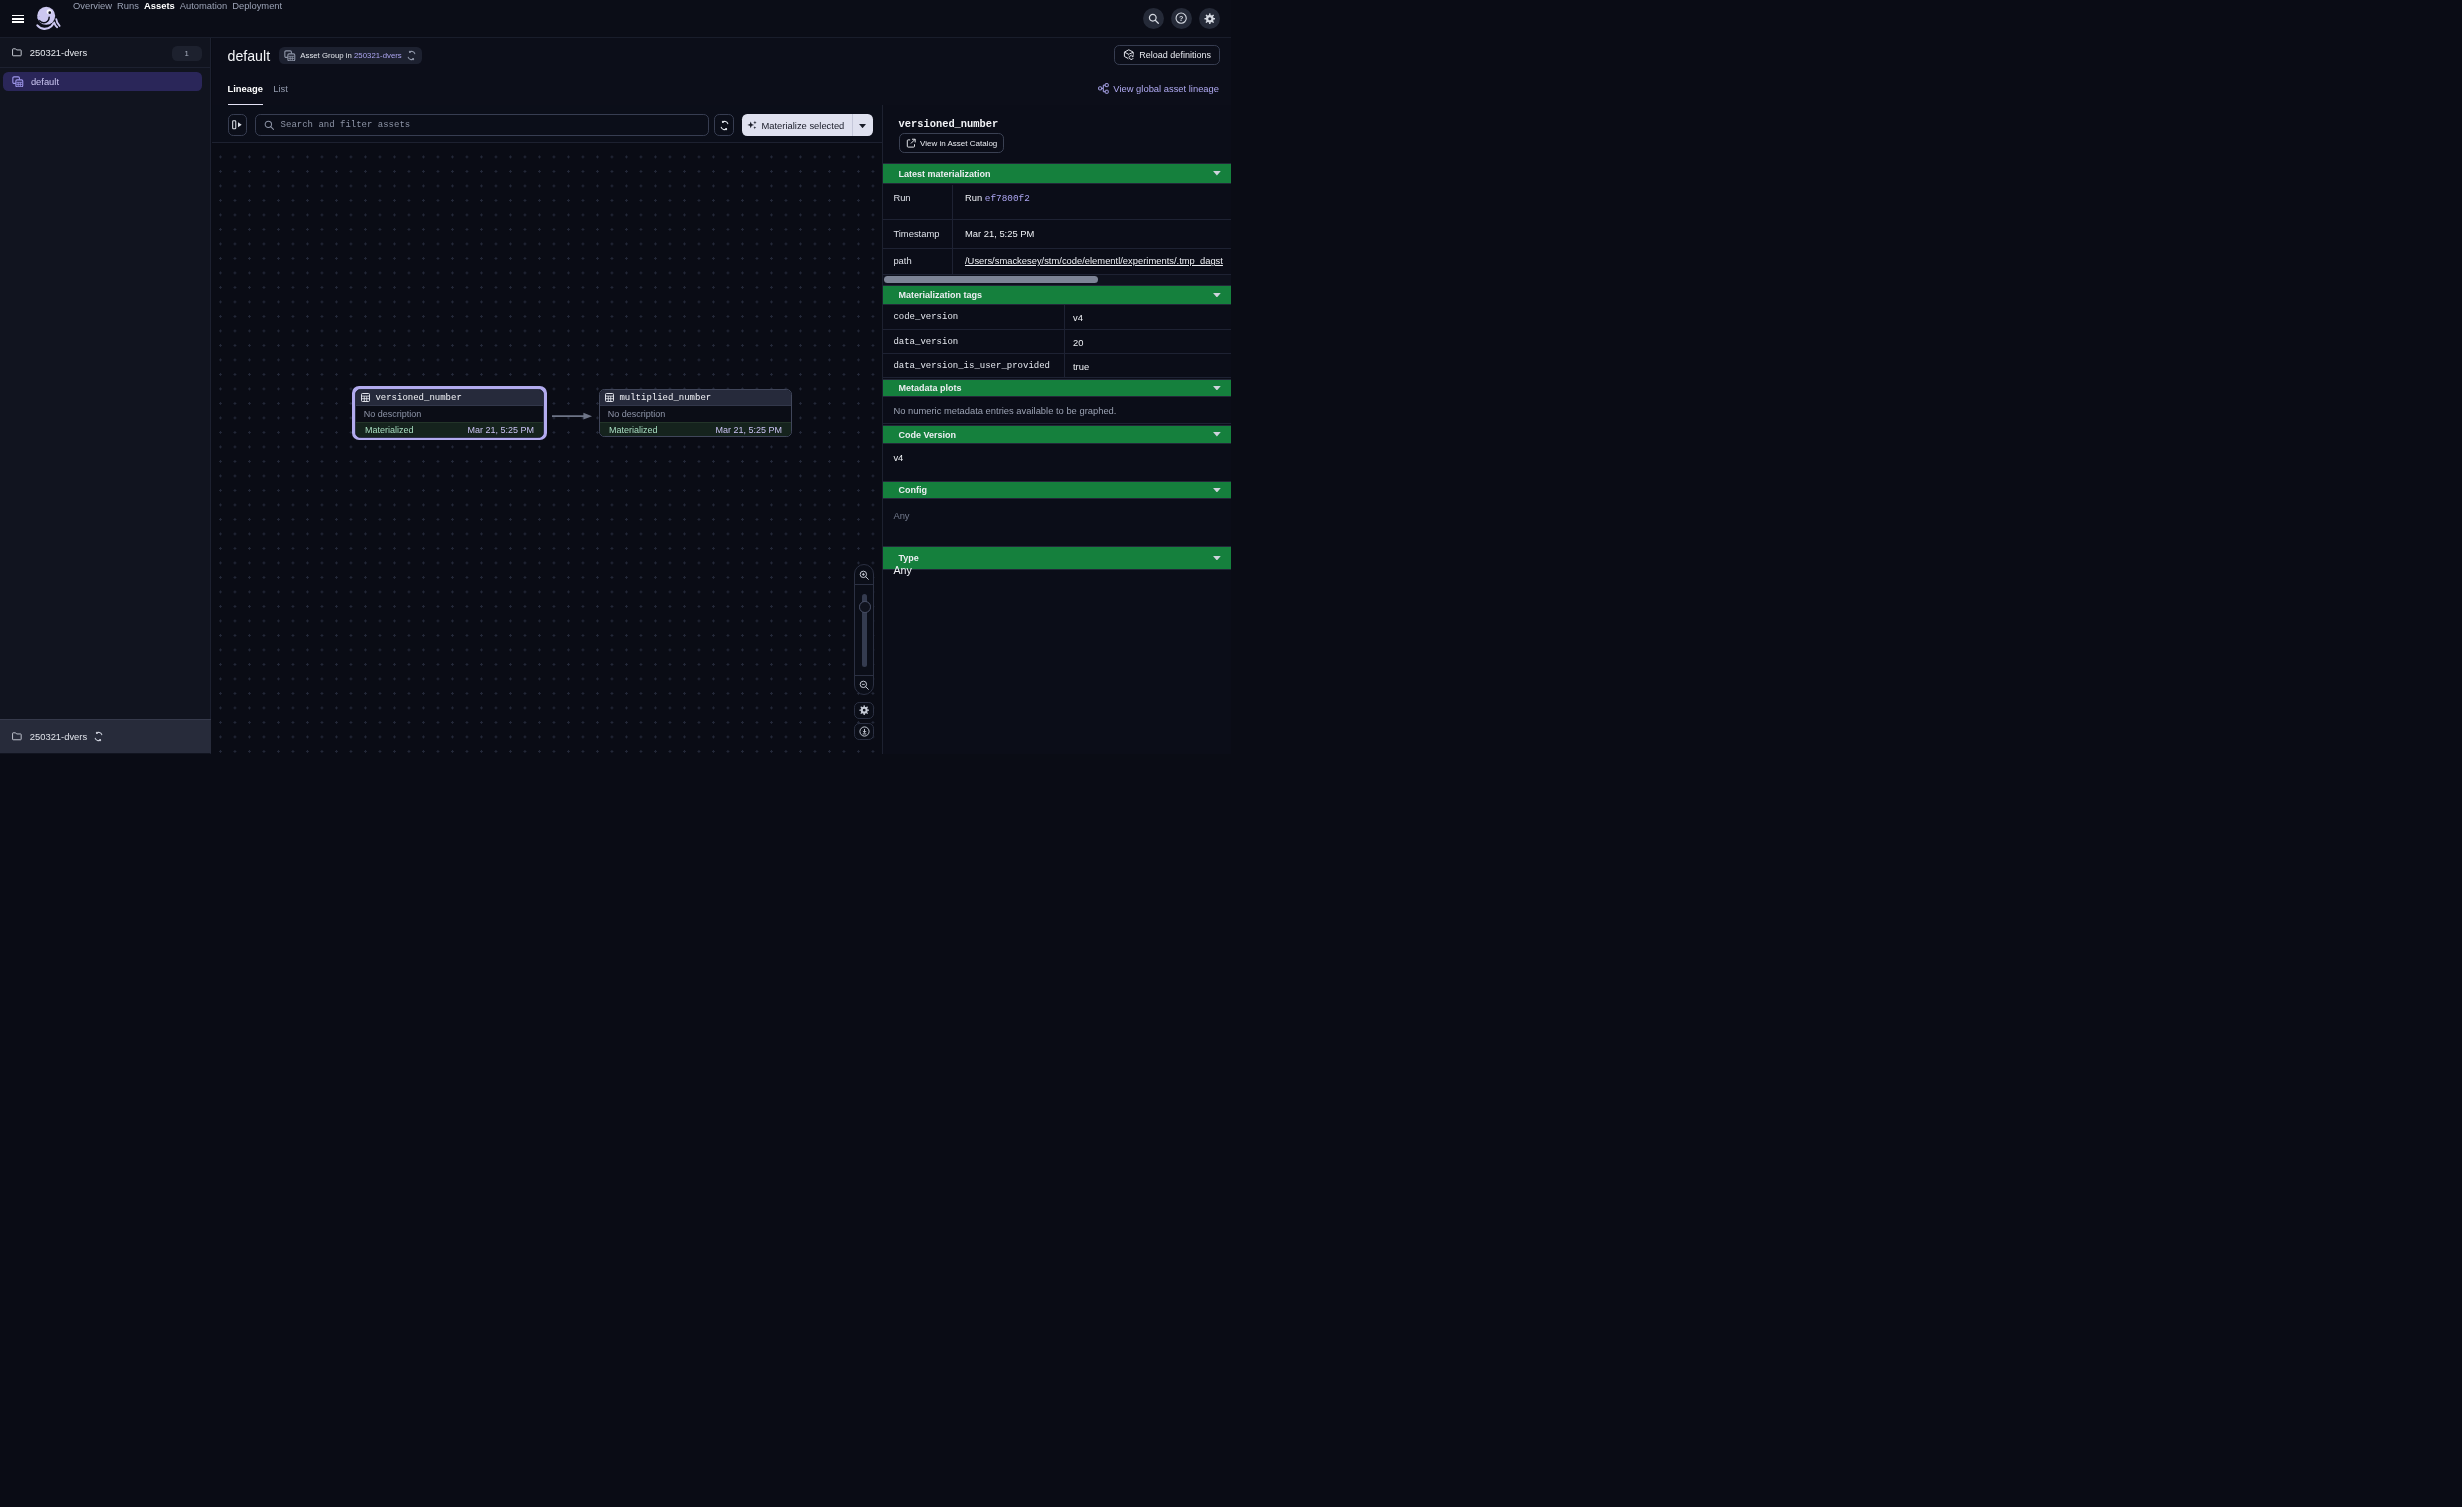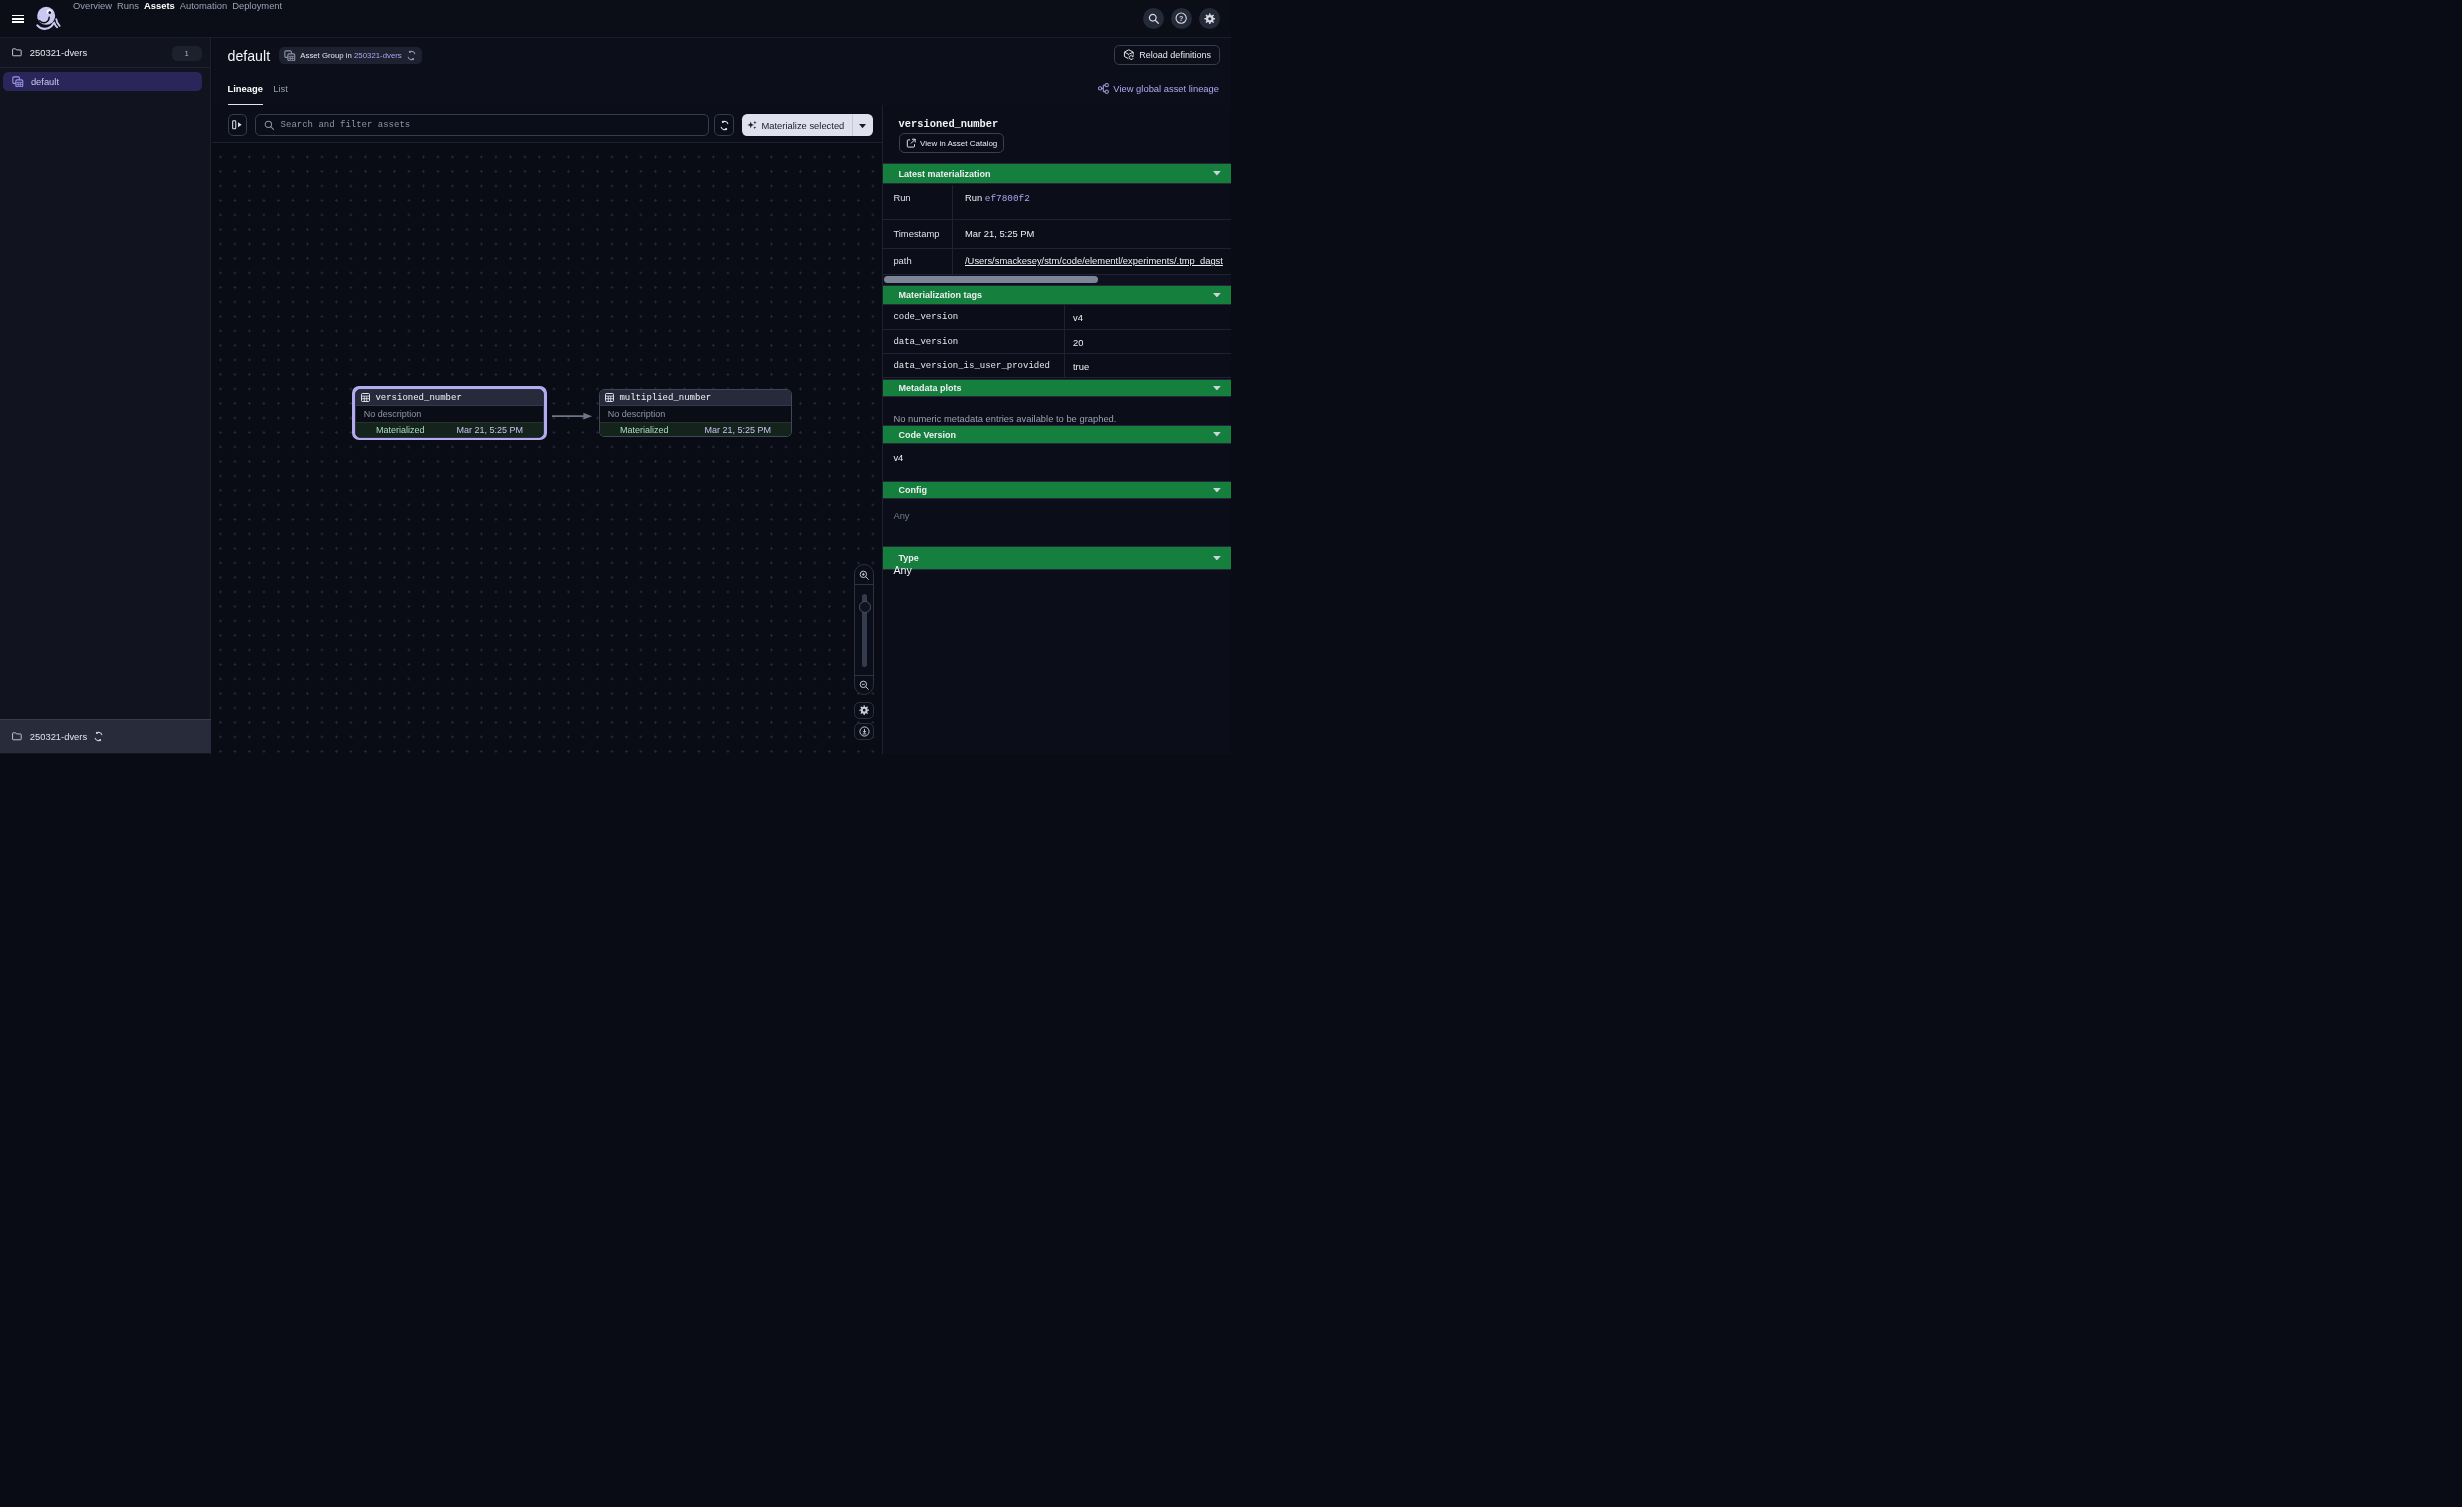--- a/index.html
+++ b/index.html
@@ -62,21 +62,21 @@
 
   
   #graph { position:absolute; left:212px; top:144px; width:671px; height:609px; background:#0a0c15;
     background-image:radial-gradient(circle, #242939 1px, transparent 1px);
     background-size:14.5px 14.5px; background-position:1.2px 5.7px; }
 
   .node { position:absolute; border:0.6px solid #40465a; border-radius:5.2px; overflow:hidden; background:#0b0d16; }
   .node .hd { height:16px; background:#262a3b; display:flex; align-items:center; font-family:"Liberation Mono", monospace; font-size:9px; color:#f2f3f7; border-bottom:0.6px solid #32374a; }
   .node .hd svg { margin-left:5.2px; margin-right:5.2px; }
   .node .desc { height:16px; display:flex; align-items:center; font-size:9px; color:#8e95a8; padding-left:7.8px; }
-  .node .mat { height:15.5px; background:#15231d; border-top:0.6px solid #233429; display:flex; align-items:center; font-size:9px; padding:0 20px; }
+  .node .mat { height:15.5px; background:#15231d; border-top:0.6px solid #233429; display:flex; align-items:center; font-size:9px; padding:0 9px; }
   .node .mat .g { color:#a9dfc2; }
   .node .mat .ts { margin-left:auto; color:#c9c2f2; }
 
   #node1ring { position:absolute; left:140px; top:242px; width:195px; height:54px; border-radius:7.1px; background:#b2abee; }
   #node1 { left:143px; top:245px; width:189px; height:49px; border-color:#2b2f45; }
   #node2 { left:387px; top:245px; width:193px; height:48px; }
 
   #edge { position:absolute; left:340px; top:267px; }
 
   
@@ -433,21 +433,21 @@
  <span class="k mono" style="top:6.5px;color:#e4e7ee;font-size:9px;">data_version_is_user_provided</span>
  <span class="vline" style="left:181px;"></span>
  <span style="position:absolute;left:190px;top:6.5px;color:#eef0f4;">true</span>
 </div>
 <div class="sechead" style="top:274px;height:18px;">
       <span class="cap">Metadata plots</span>
       <svg width="7.8" height="4.5" viewBox="0 0 12 7">
         <path d="M0 0 L12 0 L6 7 Z" fill="#cfd3dd"></path>
       </svg>
     </div>
-<div class="prow graytext" style="top:300px;height:27px;">
+<div class="prow graytext" style="top:292px;height:27px;">
       <span class="k" style="top:7.8px;">No numeric metadata entries available to be graphed.</span>
     </div>
 <div class="sechead" style="top:320px;height:19px;">
       <span class="cap">Code Version</span>
       <svg width="7.8" height="4.5" viewBox="0 0 12 7">
         <path d="M0 0 L12 0 L6 7 Z" fill="#cfd3dd"></path>
       </svg>
     </div>
 <div style="position:absolute;left:10.4px;top:347px;color:#eef0f4;font-size:9.4px;">v4</div>
 <div style="position:absolute;left:0;top:375px;width:349px;"></div>

